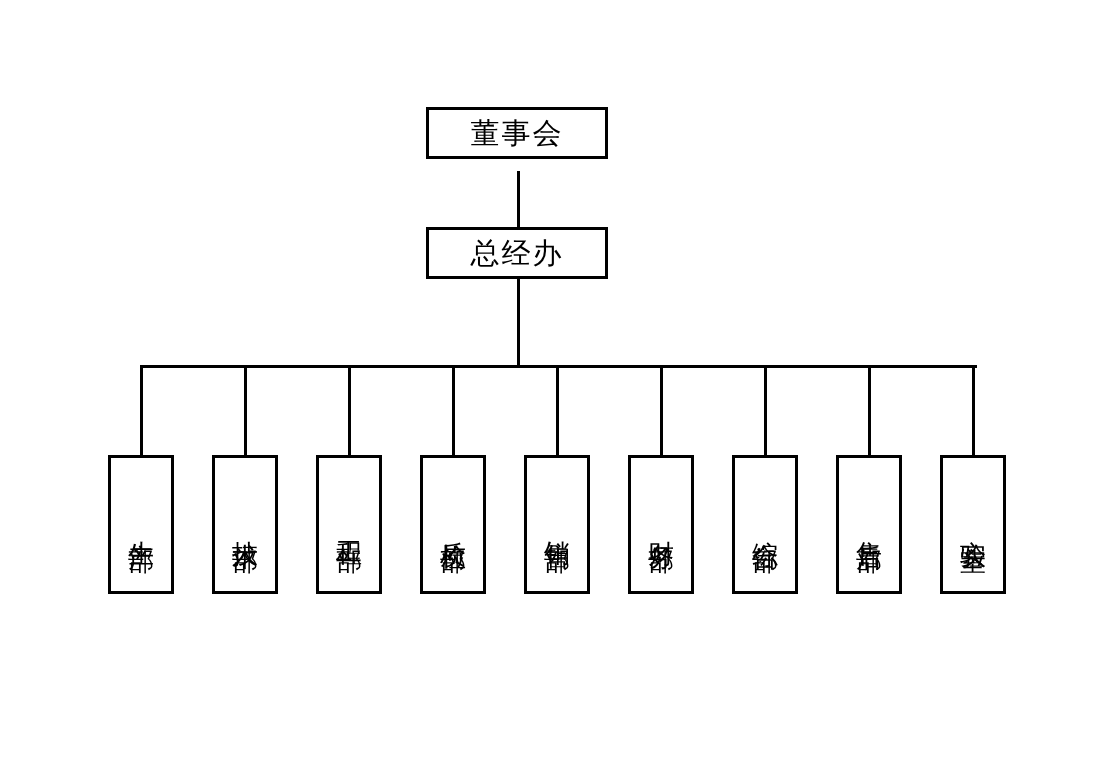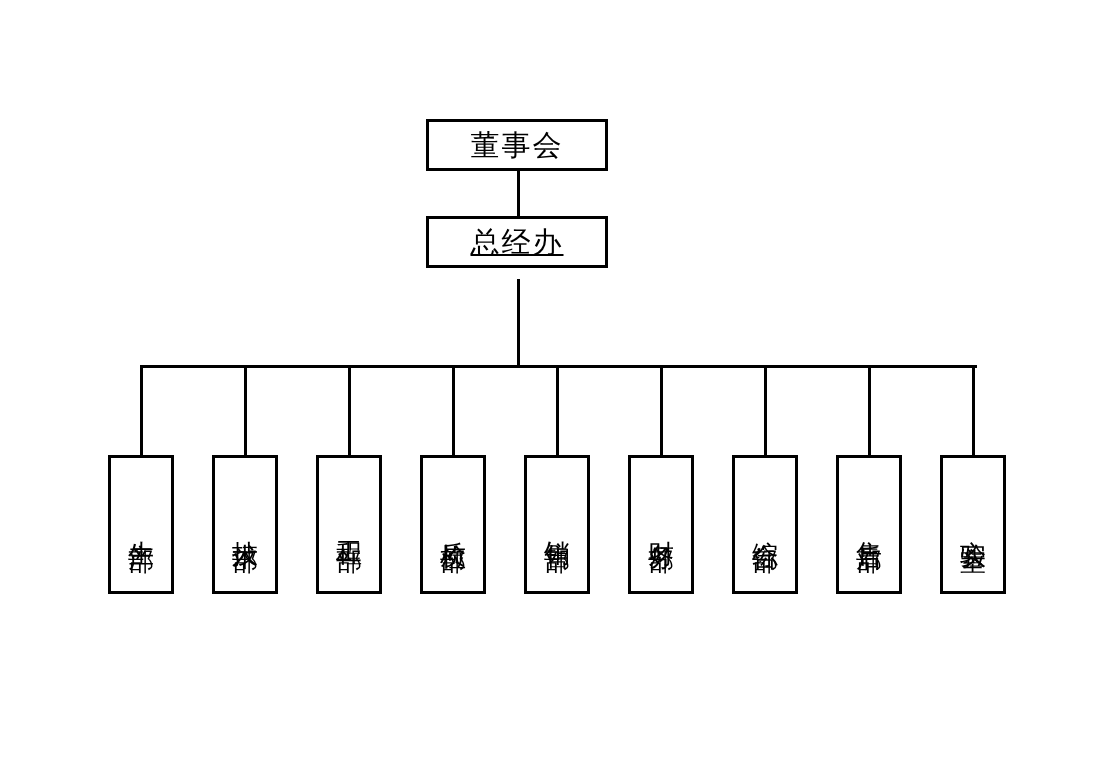--- a/index.html
+++ b/index.html
@@ -66,27 +66,27 @@
     letter-spacing: 3px;
     white-space: nowrap;
     display: block;
   }
 </style>
 </head>
 <body>
 
 <div id="org-chart">
 
-  <div class="node-box node-top" style="top:119px;">
+  <div class="node-box node-top" style="top:107px;">
     <span class="node-label">董事会</span>
   </div>
 
   <div class="line v-line" style="left:517px; top:171px; height:56px;"></div>
 
-  <div class="node-box node-top" style="top:216px;text-decoration:underline;">
+  <div class="node-box node-top" style="top:227px;">
     <span class="node-label">总经办</span>
   </div>
 
   <div class="line v-line" style="left:517px; top:279px; height:89px;"></div>
 
   <div class="line h-line" style="left:140px; top:365px; width:837px;"></div>
 
   <div class="line v-line" style="left:140px; top:365px; height:90px;"></div>
   <div class="line v-line" style="left:244px; top:365px; height:90px;"></div>
   <div class="line v-line" style="left:348px; top:365px; height:90px;"></div>

